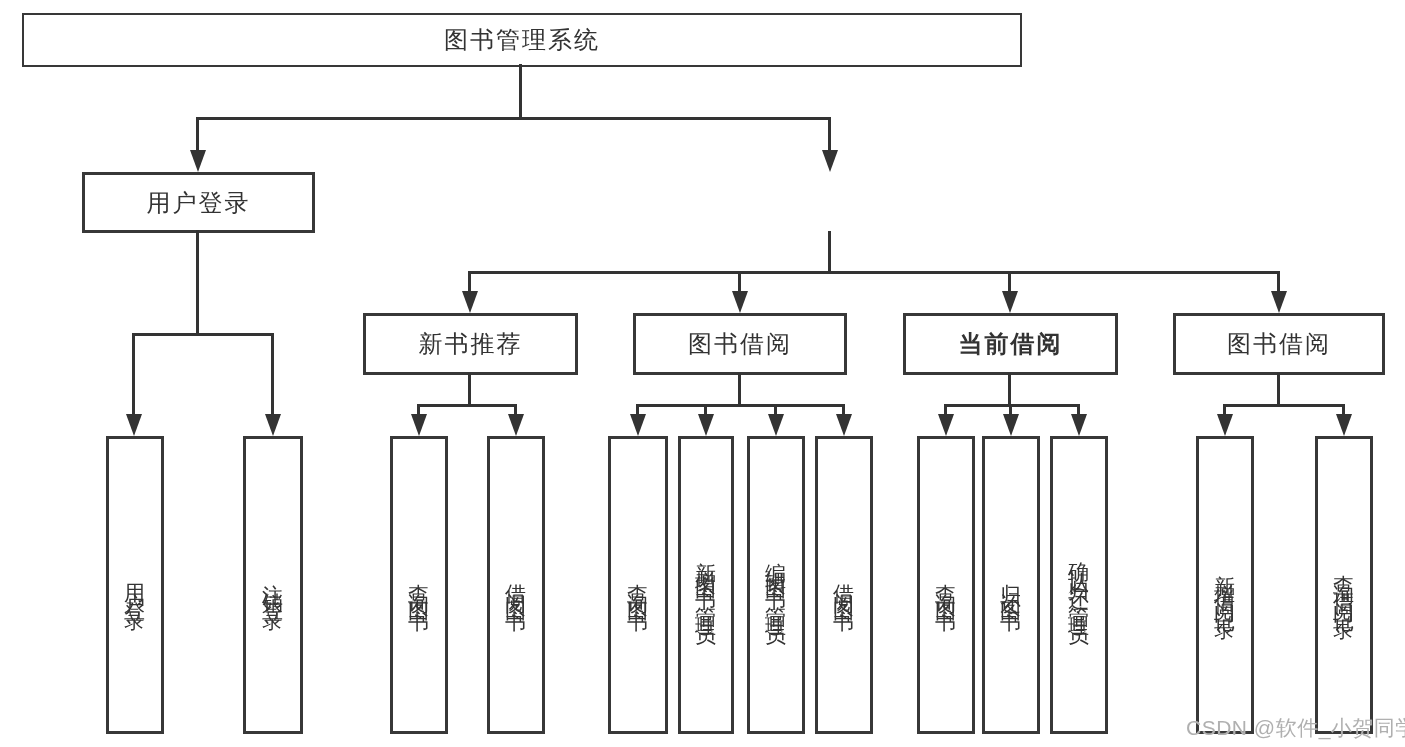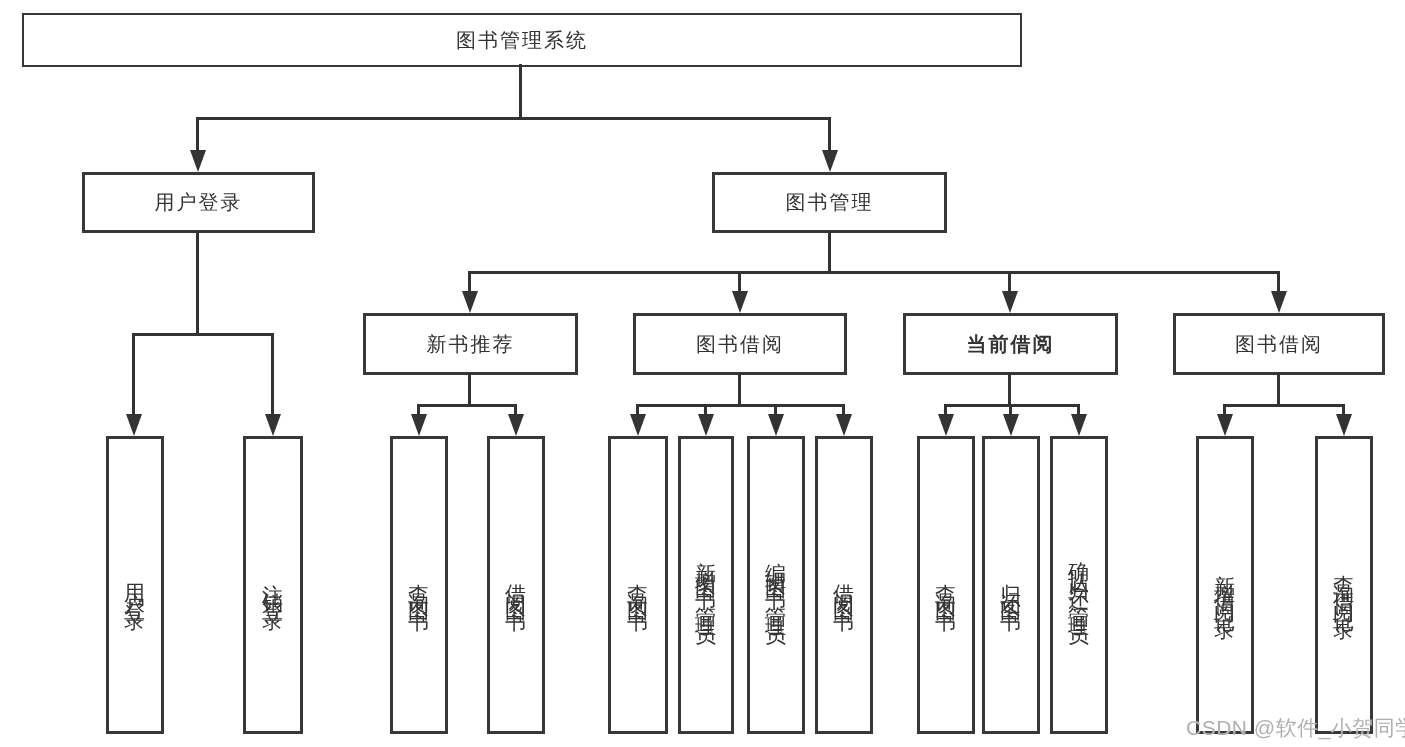--- a/index.html
+++ b/index.html
@@ -8,21 +8,21 @@
     background:#ffffff; overflow:hidden;
     font-family:"Liberation Sans", sans-serif;
     color:#333333;
   }
   .box {
     position:absolute; box-sizing:border-box;
     background:#ffffff; border:3px solid #383838;
     display:flex; align-items:center; justify-content:center;
     color:#333333;
   }
-  .hbox { font-size:20px; letter-spacing:2px; white-space:nowrap; }
+  .hbox { font-size:24px; letter-spacing:2px; white-space:nowrap; }
   .root { border-width:2px; }
   .vbox {
     writing-mode:vertical-rl;
     font-size:21px; letter-spacing:9px; line-height:1;
   }
   .vl { position:absolute; width:3px; background:#333333; }
   .hl { position:absolute; height:3px; background:#333333; }
   .ah {
     position:absolute; width:0; height:0;
     border-left:8px solid transparent; border-right:8px solid transparent;
@@ -35,21 +35,20 @@
   }
 </style>
 </head>
 <body>
 
 <div id="stage">
 
   <div class="box hbox root" style="left:22px; top:13px; width:1000px; height:54px;">图书管理系统</div>
 
   <div class="box hbox" style="left:82px; top:172px; width:233px; height:61px;">用户登录</div>
-  <div class="box hbox" style="left:712px; top:172px; width:235px; height:61px;">图书管理</div>
 
   <div class="box hbox" style="left:363px; top:313px; width:215px; height:62px;">新书推荐</div>
   <div class="box hbox" style="left:633px; top:313px; width:214px; height:62px;">图书借阅</div>
   <div class="box hbox" style="left:903px; top:313px; width:215px; height:62px;font-weight:bold;">当前借阅</div>
   <div class="box hbox" style="left:1173px; top:313px; width:212px; height:62px;">图书借阅</div>
 
   <div class="box vbox" style="left:106px; top:436px; width:58px; height:298px;">用户登录</div>
   <div class="box vbox" style="left:243px; top:436px; width:60px; height:298px;">注销登录</div>
 
   <div class="box vbox" style="left:390px; top:436px; width:58px; height:298px;">查询图书</div>

